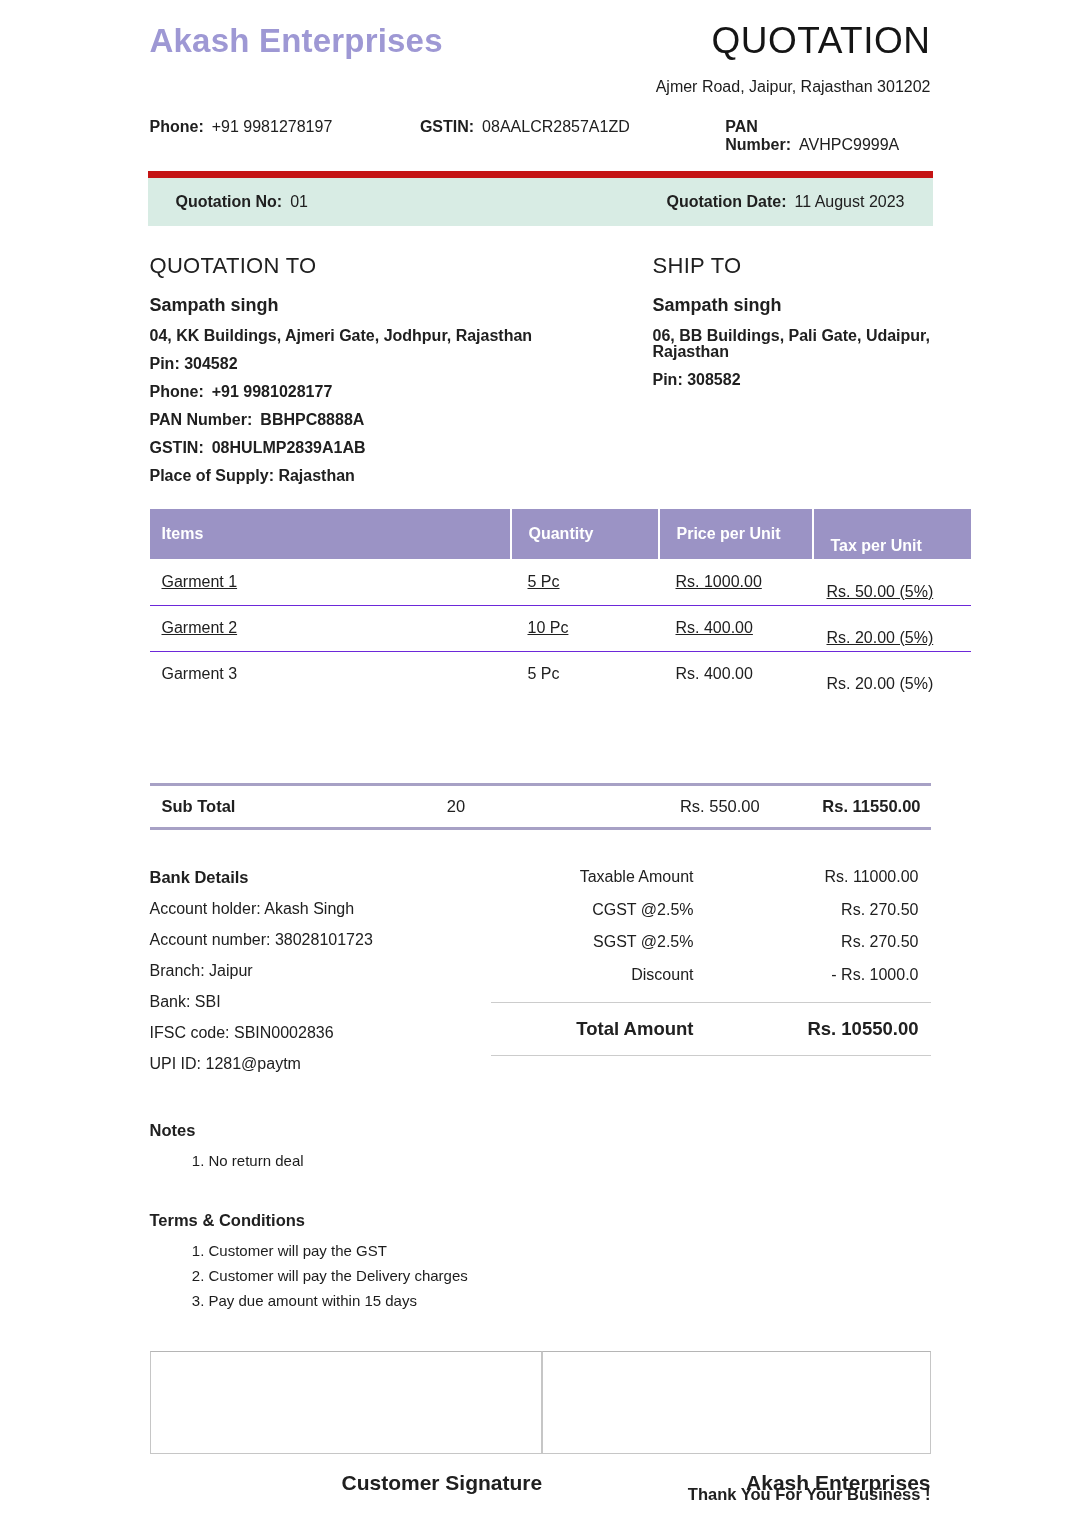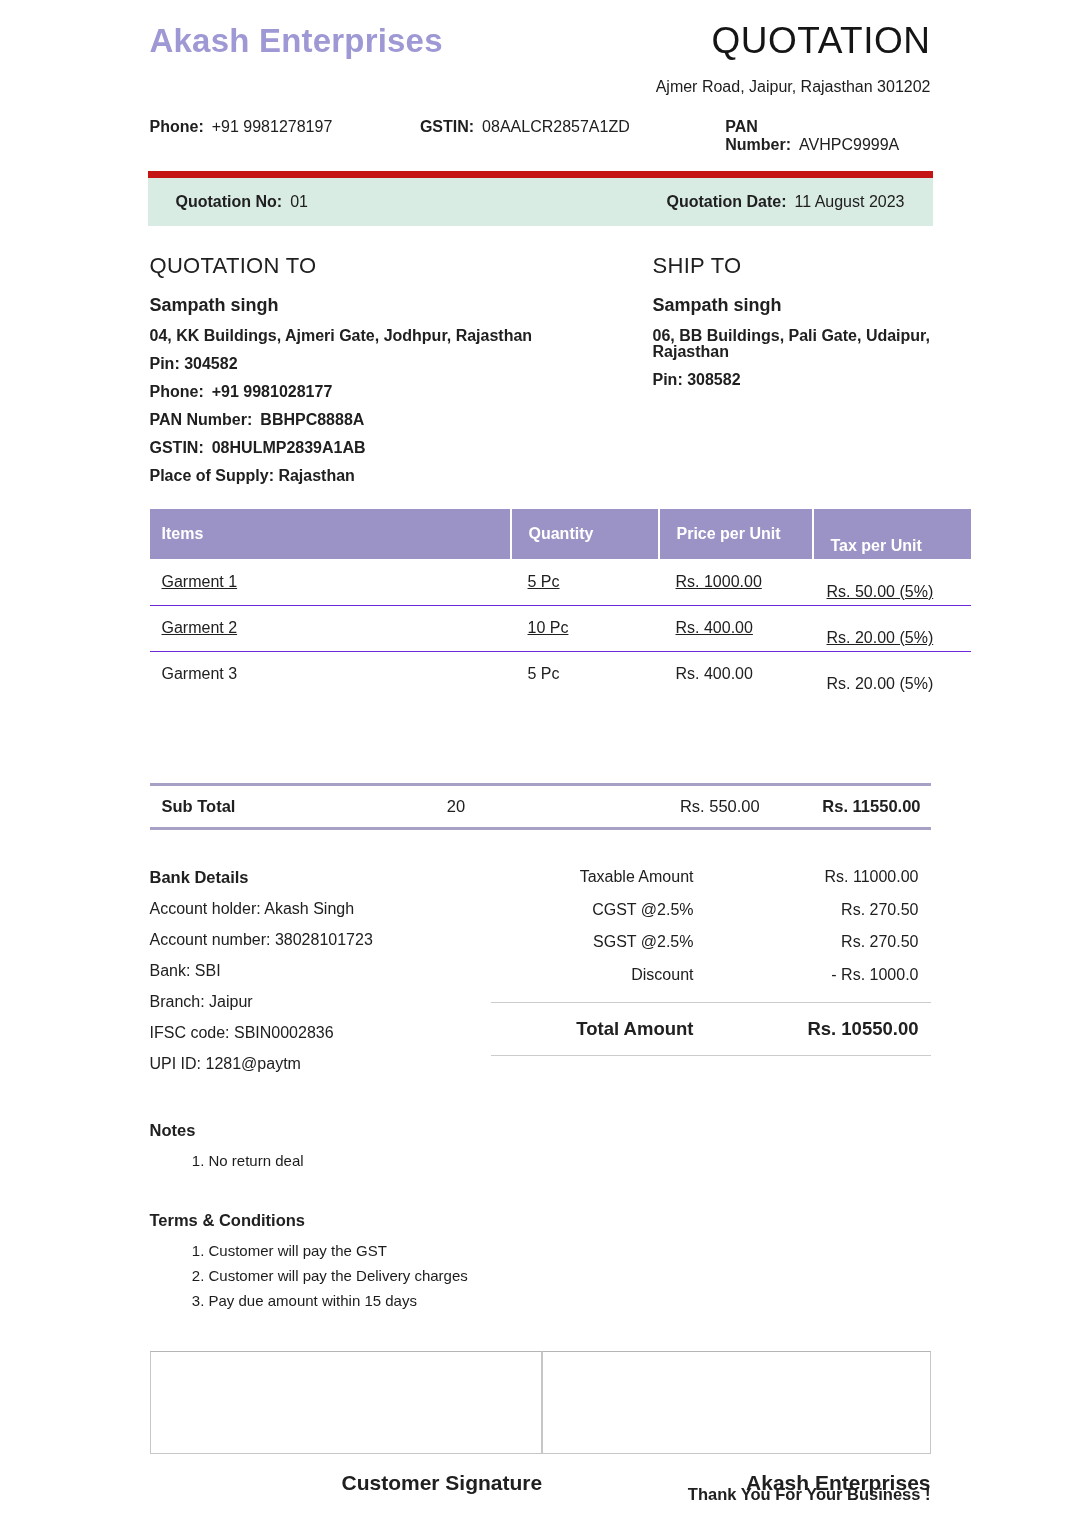--- a/index.html
+++ b/index.html
@@ -211,22 +211,22 @@
     <div class="st-price"></div>
     <div class="st-tax">Rs. 550.00</div>
     <div class="st-amount">Rs. 11550.00</div>
   </div>
 
   <div class="bottom">
     <div class="bank">
       <div class="bank-heading">Bank Details</div>
       <div class="bank-line">Account holder: Akash Singh</div>
       <div class="bank-line">Account number: 38028101723</div>
+      <div class="bank-line">Branch: Jaipur</div>
       <div class="bank-line">Bank: SBI</div>
-      <div class="bank-line">Branch: Jaipur</div>
       <div class="bank-line">IFSC code: SBIN0002836</div>
       <div class="bank-line">UPI ID: 1281@paytm</div>
     </div>
     <div class="summary">
       <div class="summary-row">
         <div class="s-label">Taxable Amount</div>
         <div class="s-value">Rs. 11000.00</div>
       </div>
       <div class="summary-row">
         <div class="s-label">CGST @2.5%</div>

